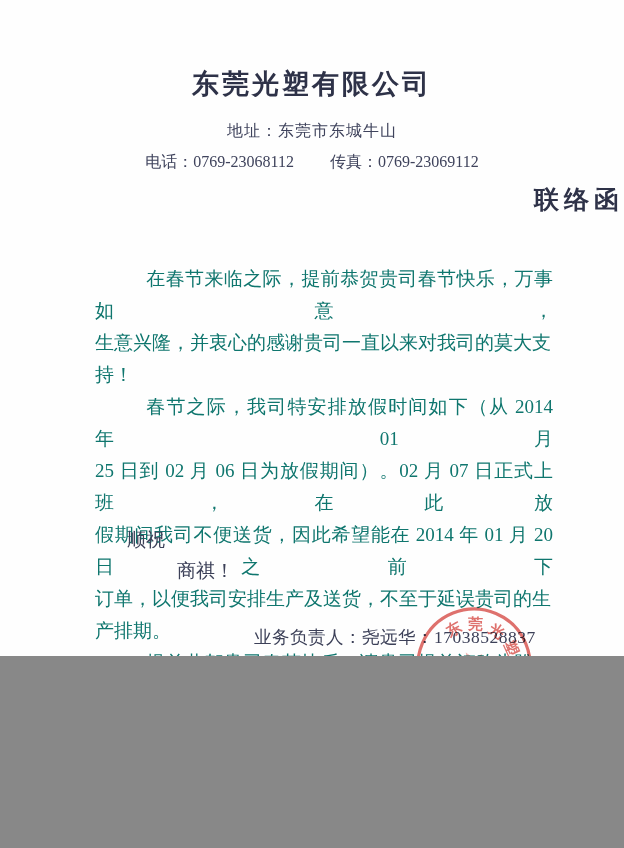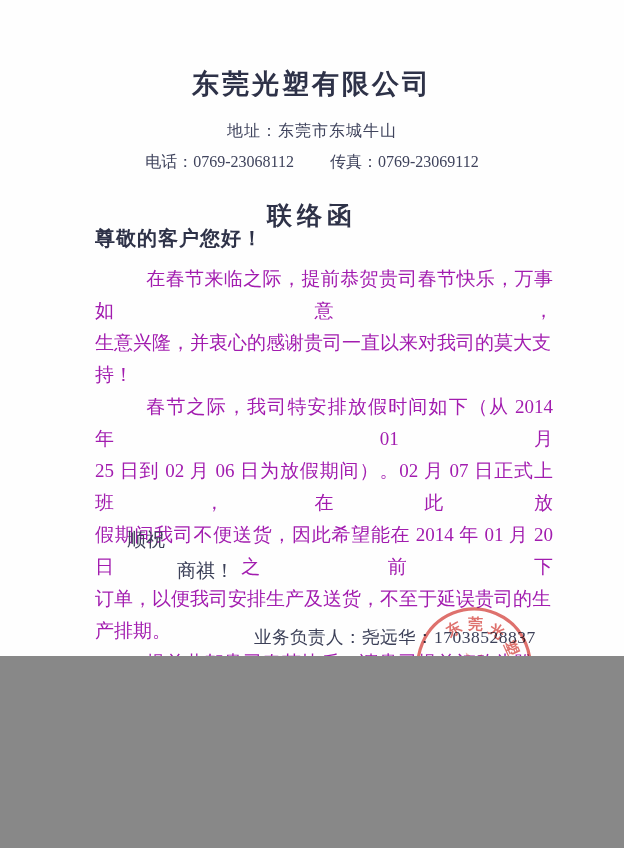--- a/index.html
+++ b/index.html
@@ -34,43 +34,44 @@
     left: 0;
     width: 100%;
     display: flex;
     justify-content: center;
     gap: 36px;
     font-size: 16px;
     color: #3f435c;
     align-items: flex-end;
   }
   .letter-title {
-    top: 199px;
+    top: 183px;
     font-size: 25px;
     font-weight: bold;
     letter-spacing: 5px;
     color: #2e3248;
+    text-align: right;
   }
   .salutation {
     position: absolute;
     left: 95px;
     top: 225px;
     font-size: 20px;
     font-weight: bold;
     letter-spacing: 1px;
     color: #2e3248;
   }
   .letter-body {
     position: absolute;
     left: 95px;
     top: 263px;
     width: 458px;
     font-size: 19px;
     line-height: 32px;
-    color: #a21caf;
+    color: #0f766e;
   }
   .body-line { white-space: normal; }
   .body-line.just { text-align: justify; text-align-last: justify; }
   .body-line.first { text-indent: 2.7em; }
 
   .closing-1 { position: absolute; left: 127px; top: 527px; font-size: 19px; }
   .closing-2 { position: absolute; left: 177px; top: 558px; font-size: 19px; }
 
   .sig-contact { position: absolute; left: 254px; top: 625px; font-size: 17.5px; letter-spacing: 0.5px; }
   .sig-company { position: absolute; left: 357px; top: 660px; font-size: 17.5px; letter-spacing: 0.5px; }
@@ -104,21 +105,20 @@
 
   <div class="centered address-line">地址：东莞市东城牛山</div>
 
   <div class="phone-row">
     <span>电话：0769-23068112</span>
     <span>传真：0769-23069112</span>
   </div>
 
   <div class="centered letter-title">联络函</div>
 
-  <div class="salutation">尊敬的客户您好！</div>
 
   <div class="letter-body">
       <div class="body-line first just">在春节来临之际，提前恭贺贵司春节快乐，万事如意，</div>
       <div class="body-line">生意兴隆，并衷心的感谢贵司一直以来对我司的莫大支持！</div>
       <div class="body-line first just">春节之际，我司特安排放假时间如下（从 2014 年 01 月</div>
       <div class="body-line just">25 日到 02 月 06 日为放假期间）。02 月 07 日正式上班，在此放</div>
       <div class="body-line just">假期间我司不便送货，因此希望能在 2014 年 01 月 20 日之前下</div>
       <div class="body-line">订单，以便我司安排生产及送货，不至于延误贵司的生产排期。</div>
       <div class="body-line first just">提前恭贺贵司春节快乐，请贵司提前订购为盼。不便之外</div>
       <div class="body-line">敬请谅解！</div>

